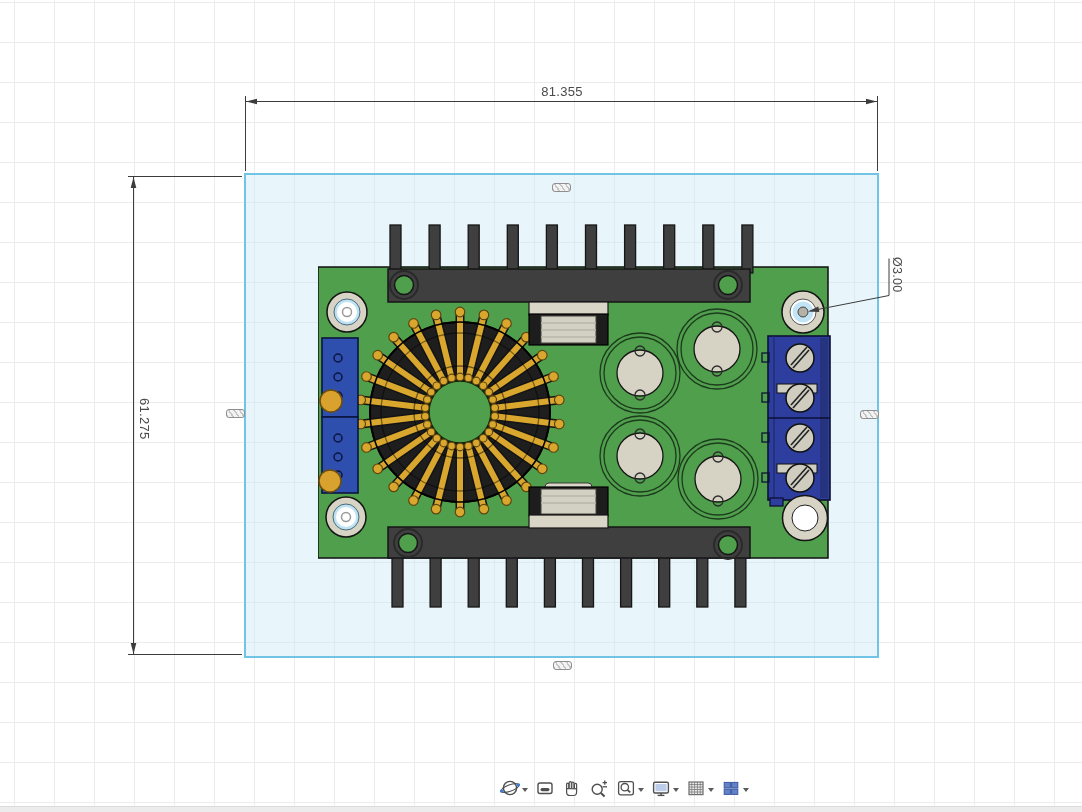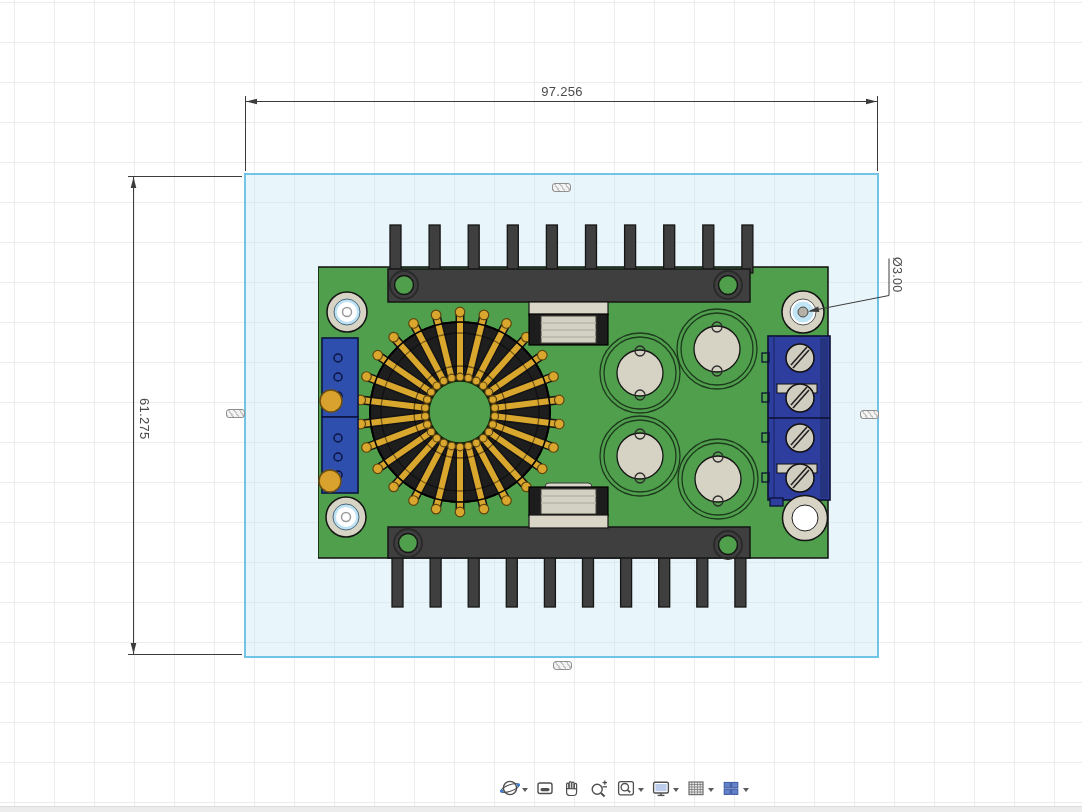--- a/index.html
+++ b/index.html
@@ -330,21 +330,21 @@
     </g>
     <g fill="#3c3c3c" stroke="none">
       <path d="M246,101.5 L257,98.7 L257,104.3 Z"></path>
       <path d="M877,101.5 L866,98.7 L866,104.3 Z"></path>
       <path d="M133.5,177 L130.7,188 L136.3,188 Z"></path>
       <path d="M133.5,654 L130.7,643 L136.3,643 Z"></path>
       <path d="M808,311.4 L819.3,312.1 L818.3,306.6 Z"></path>
     </g>
   </svg>
 
-  <div class="dim dim-h" style="left:539px;top:84px">97.256</div>
+  <div class="dim dim-h" style="left:539px;top:84px">81.355</div>
   <div class="dim dim-v" style="left:137px;top:398px">61.275</div>
   <div class="dim dim-v" style="left:890px;top:257px;font-size:12.5px">Ø3.00</div>
 
   <div class="toolbar">
     <button class="tbtn">
       <svg width="20" height="20" viewBox="0 0 20 20">
         <circle cx="10" cy="10" r="6.6" stroke="#4f4f4f" stroke-width="1.4" fill="none"></circle>
         <ellipse cx="10" cy="10" rx="9.4" ry="3.2" transform="rotate(-20 10 10)" stroke="#4f4f4f" stroke-width="1.2" fill="none"></ellipse>
         <circle cx="1.6" cy="13.1" r="1.7" fill="#3b7fd4"></circle>
         <circle cx="18.4" cy="6.9" r="1.7" fill="#3b7fd4"></circle>

